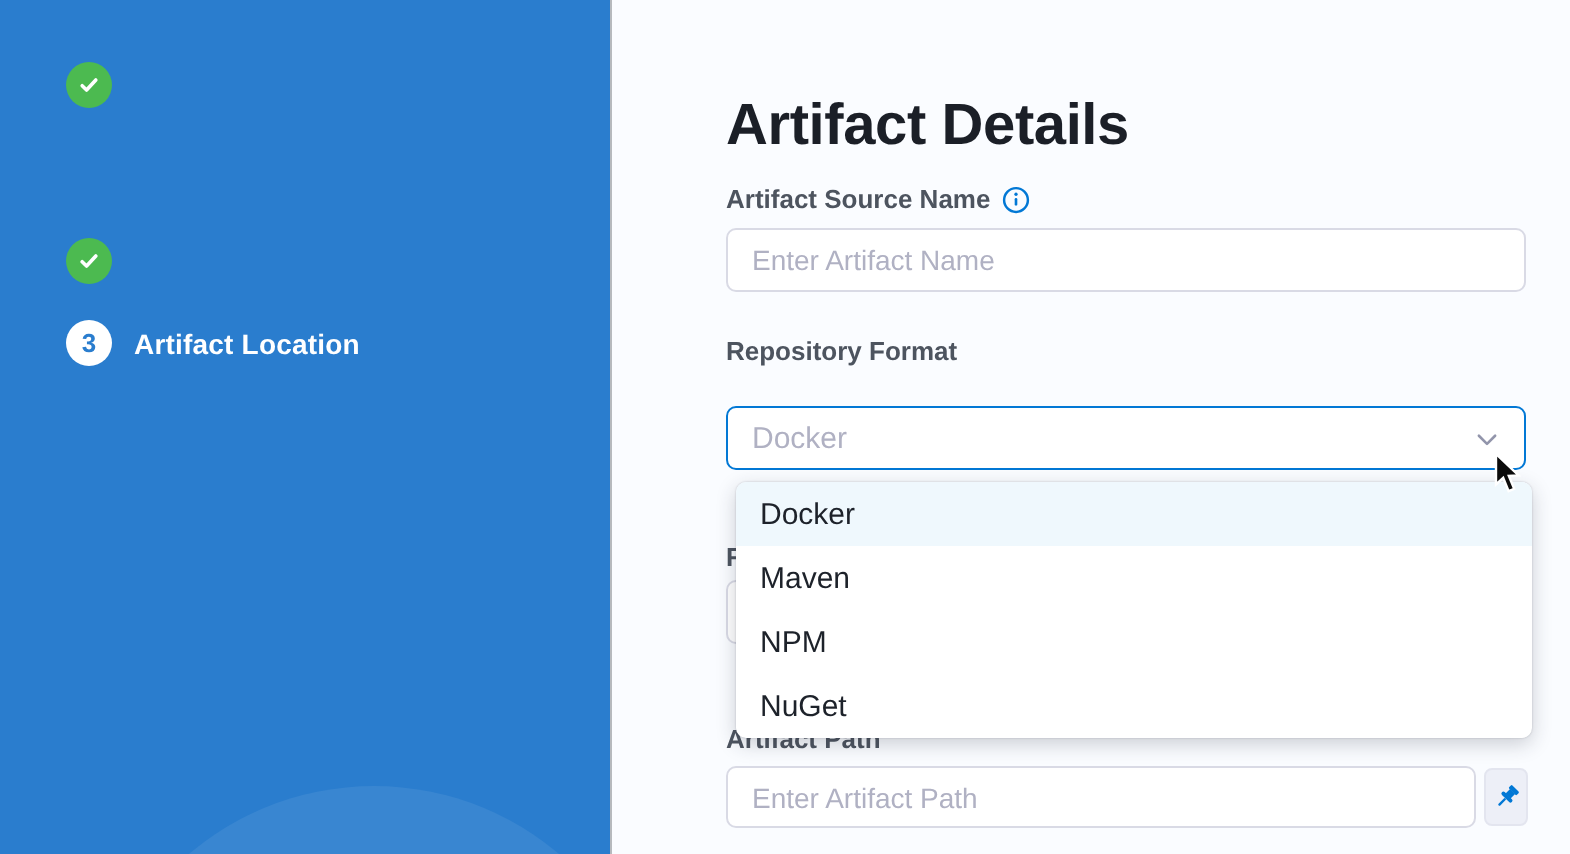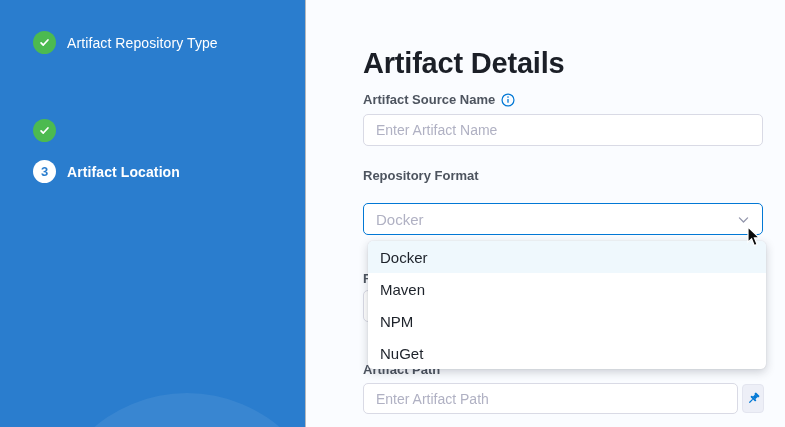--- a/index.html
+++ b/index.html
@@ -106,21 +106,20 @@
 <div class="screen">
 
   <aside class="sidebar">
 
     <div class="step" style="top:31px;">
       <span class="check-circle">
         <svg width="13" height="13" viewBox="0 0 16 16">
             <path d="M3.8 8.4l2.7 2.7 5.7-6.2" stroke="#ffffff" stroke-width="2.2" fill="none" stroke-linecap="round" stroke-linejoin="round"></path>
           </svg>
       </span>
-      <span class="step-label">Artifact Repository Type</span>
     </div>
 
 
     <div class="step" style="top:119px;">
       <span class="check-circle">
         <svg width="13" height="13" viewBox="0 0 16 16">
             <path d="M3.8 8.4l2.7 2.7 5.7-6.2" stroke="#ffffff" stroke-width="2.2" fill="none" stroke-linecap="round" stroke-linejoin="round"></path>
           </svg>
       </span>
     </div>

